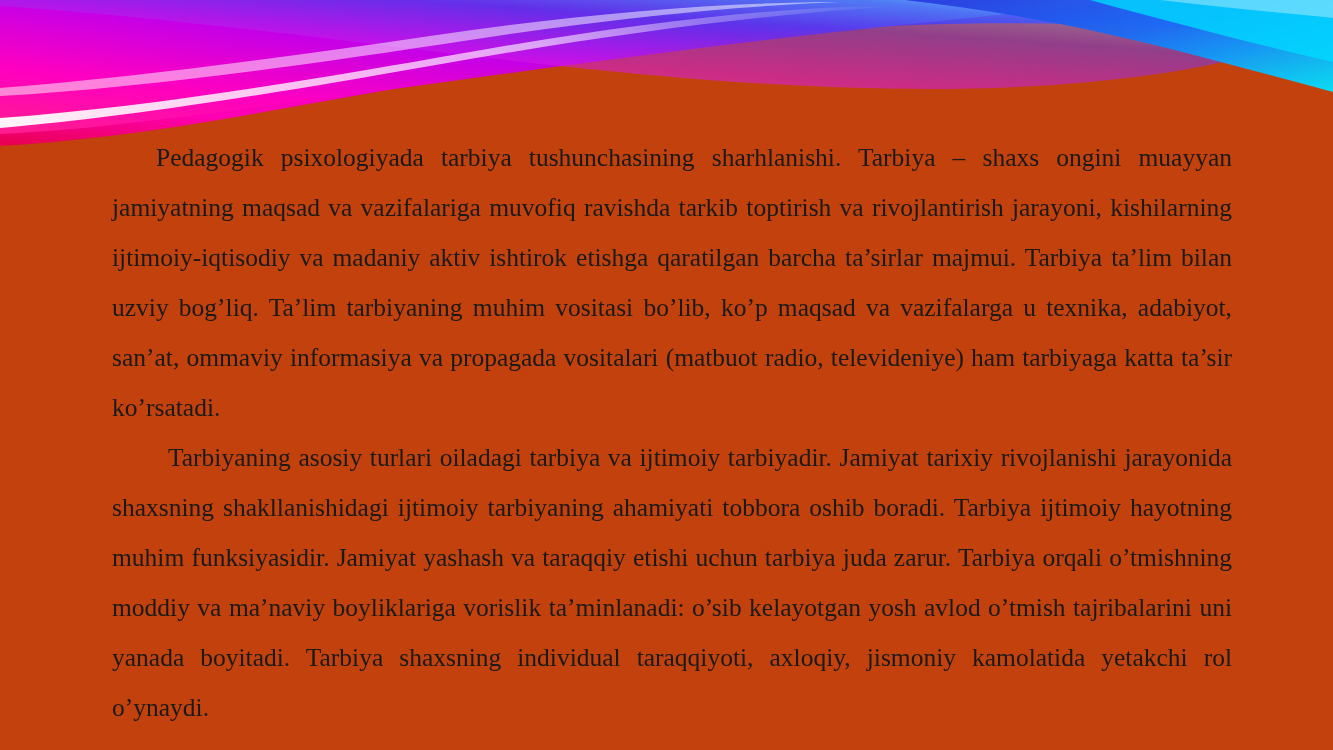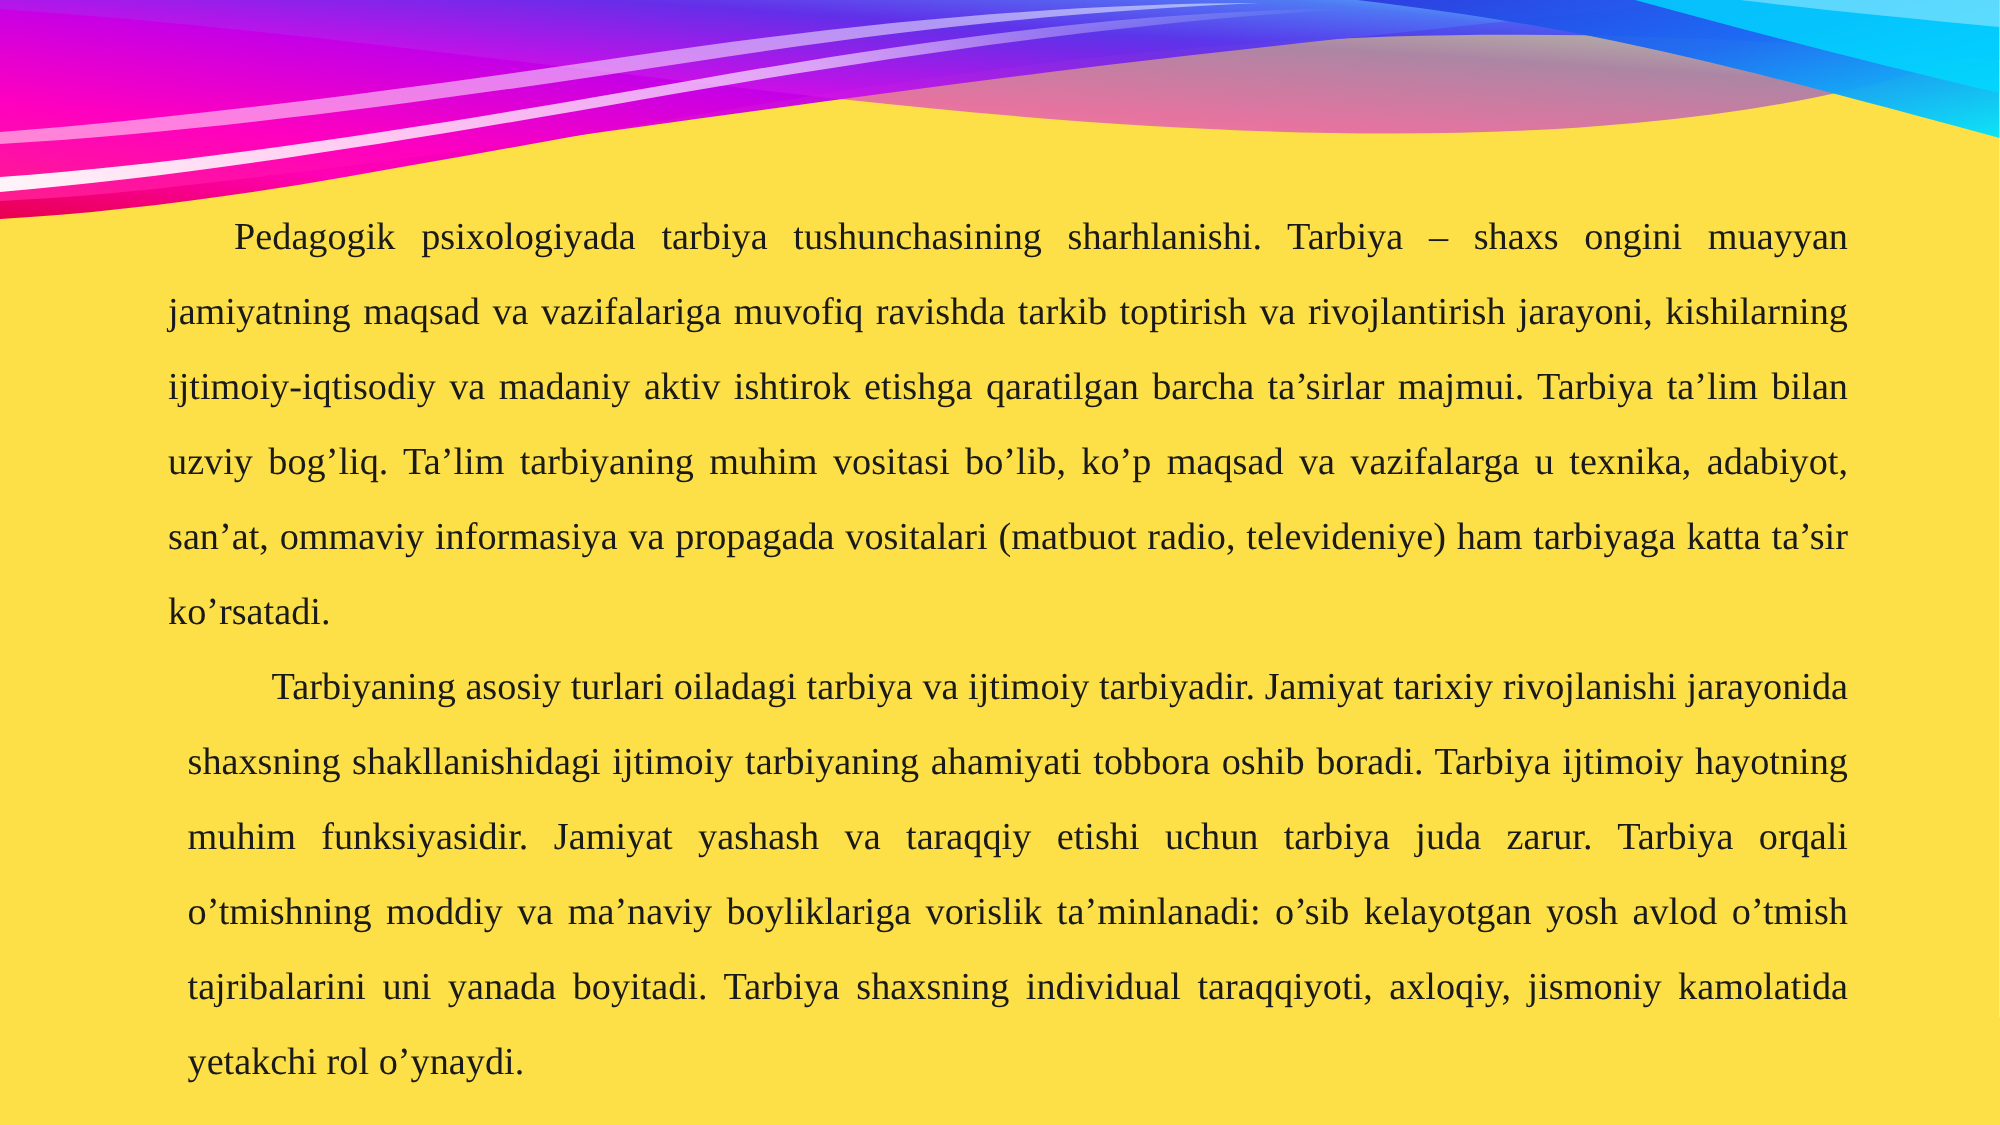--- a/index.html
+++ b/index.html
@@ -10,21 +10,21 @@
     width: 1333px;
     height: 750px;
     background: #ffffff;
     font-family: "Liberation Serif", serif;
     overflow: hidden;
   }
   .slide {
     position: relative;
     width: 1333px;
     height: 750px;
-    background: #fde047;
+    background: #c2410c;
     overflow: hidden;
   }
   .banner {
     position: absolute;
     top: 0;
     left: 0;
     width: 1333px;
     height: 150px;
     overflow: hidden;
     pointer-events: none;
@@ -46,21 +46,20 @@
     line-height: 50px;
     color: #1a1a1a;
     font-family: "Liberation Serif", serif;
   }
   .para.first {
     text-indent: 44px;
   }
   .para.second {
     text-indent: 56px;
     margin-top: 0px;
-    margin-left: 13px;
   }
 </style>
 </head>
 <body>
 
 <div class="slide">
 
   <div class="banner">
     <svg width="1333" height="150" viewBox="0 0 1333 150" xmlns="http://www.w3.org/2000/svg">
       <defs>

